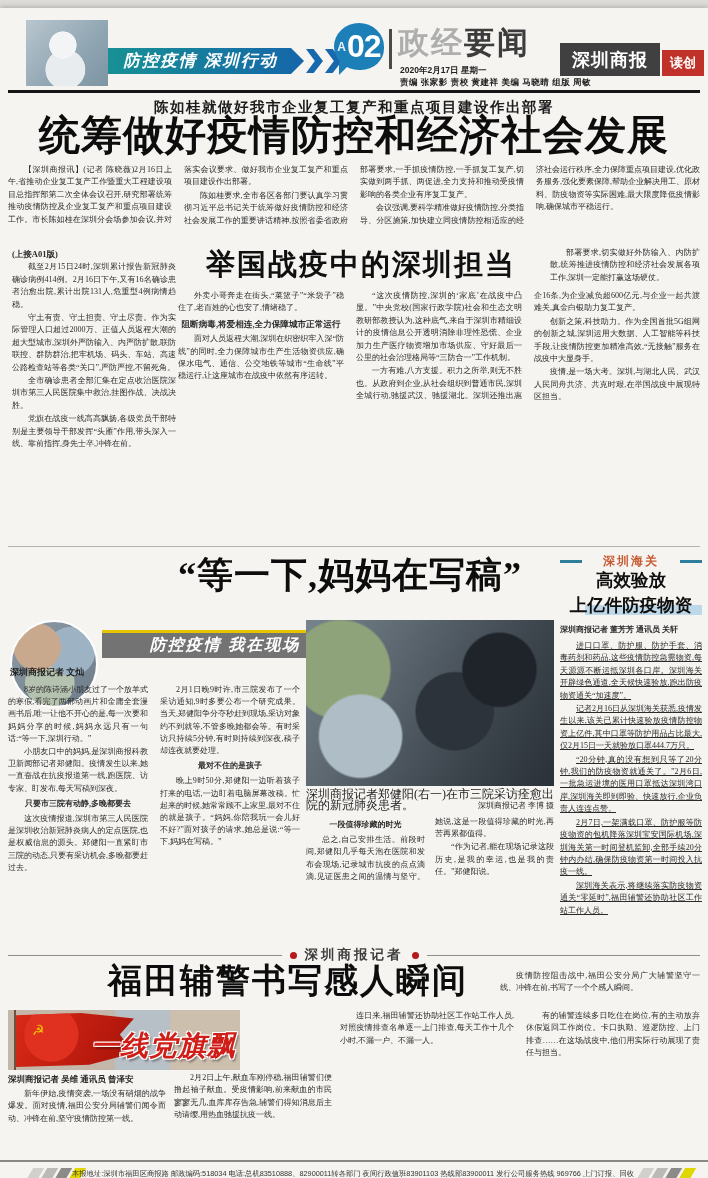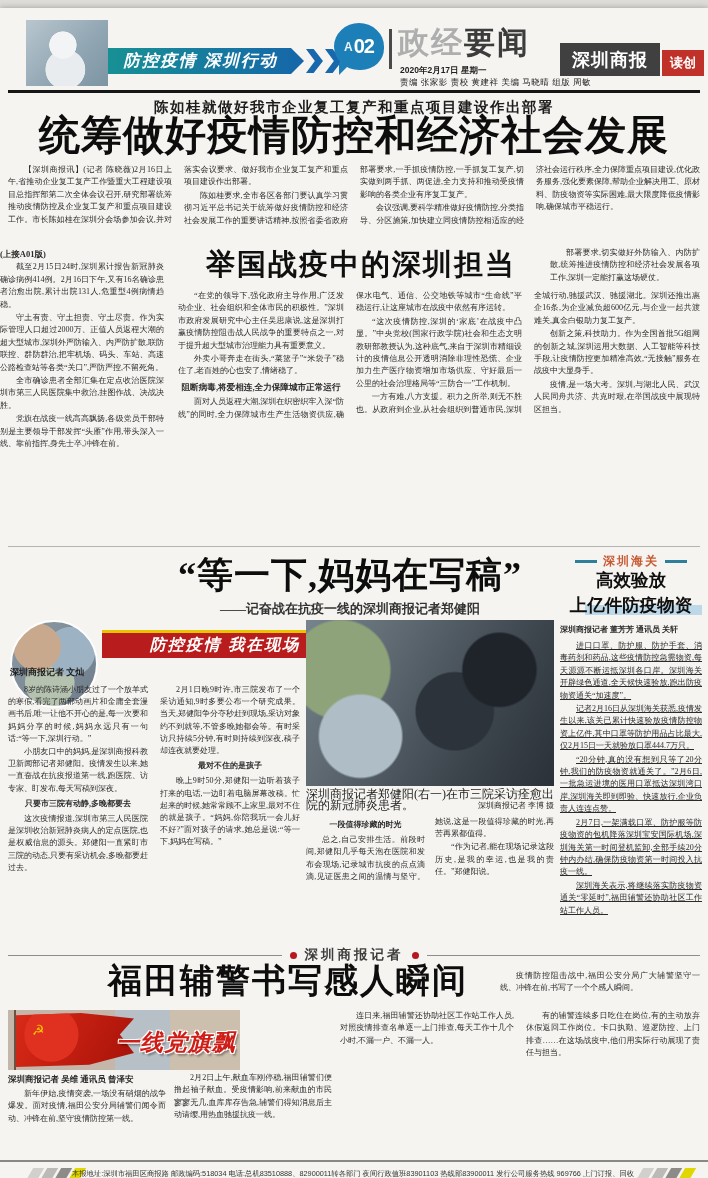--- a/index.html
+++ b/index.html
@@ -22,83 +22,83 @@
      display:flex;align-items:center;justify-content:flex-end;padding-right:26px;}
   .ribbon span{color:#fff;font-weight:900;font-style:italic;font-size:16.5px;letter-spacing:2px;}
   .chev{width:17px;height:24px;background:#1868ae;display:inline-block;margin-right:2px;
      clip-path:polygon(0 0,45% 0,100% 50%,45% 100%,0 100%,52% 50%);}
   .chevwrap{left:306px;top:41px;}
   .badge02{left:334px;top:15px;width:50px;height:47px;background:#1c7fb8;border-radius:50% 50% 46% 50%;
      display:flex;align-items:center;justify-content:center;color:#fff;}
   .badge02:after{content:"";position:absolute;left:5px;bottom:-5px;width:0;height:0;
      border-left:12px solid #1c7fb8;border-bottom:12px solid transparent;}
   .badge02 .a{font-size:12px;font-weight:700;margin-right:1px;opacity:.9;}
-  .badge02 .n{font-size:20px;font-weight:900;letter-spacing:-1px;}
+  .badge02 .n{font-size:32px;font-weight:900;letter-spacing:-1px;}
   .vbar{left:389px;top:21px;width:3px;height:40px;background:#4a4a4a;}
   .secttl{left:398px;top:18px;font-size:31px;line-height:34px;white-space:nowrap;}
   .secttl .lt{color:#aeaeae;font-weight:600;letter-spacing:2px;}
   .secttl .bd{color:#3c3c3c;font-weight:900;letter-spacing:2px;}
   .dateline{left:400px;top:57px;font-size:8.5px;font-weight:700;color:#222;}
-  .staffline{left:400px;top:69px;font-size:8.5px;font-weight:400;color:#222;letter-spacing:.5px;}
+  .staffline{left:400px;top:69px;font-size:8.5px;font-weight:700;color:#222;letter-spacing:.5px;}
   .mast-blue{left:560px;top:35px;width:100px;height:33px;background:#404040;color:#fff;
      display:flex;align-items:center;justify-content:center;font-weight:900;font-size:18px;letter-spacing:1px;}
   .mast-red{left:662px;top:42px;width:42px;height:26px;background:#bf3129;color:#fff;
      display:flex;align-items:center;justify-content:center;font-weight:900;font-size:13px;}
   .hrule{left:8px;top:82px;width:692px;height:2.5px;background:#161616;}
 
   
   .kicker1{left:8px;top:90px;width:692px;text-align:center;font-size:14.5px;font-weight:600;
      color:#1d1d1d;letter-spacing:1.5px;}
   .head1{left:4px;top:104px;width:700px;text-align:center;font-size:41px;font-weight:900;
      color:#0d0d0d;letter-spacing:1px;line-height:46px;}
   .bodycols{font-size:8px;line-height:12.4px;text-align:justify;color:#2b2b2b;}
   .bodycols p{margin:0 0 1px;text-indent:2em;}
   .body1{left:8px;top:156px;width:692px;height:80px;column-count:4;column-gap:12px;overflow:hidden;}
 
   
-  .leftcol2{left:0;top:240px;width:164px;height:296px;overflow:hidden;}
+  .leftcol2{left:12px;top:240px;width:164px;height:296px;overflow:hidden;}
   .contmark{font-size:8.5px;font-weight:700;margin:0 0 2px;text-indent:0 !important;}
   .head2{left:178px;top:236px;width:366px;height:40px;text-align:center;font-size:29px;
      font-weight:900;color:#101010;letter-spacing:2px;line-height:40px;}
   .sidenote2{left:550px;top:239px;width:150px;height:38px;overflow:hidden;}
   .body2{left:178px;top:282px;width:522px;height:254px;column-count:3;column-gap:12px;overflow:hidden;}
   .xhead{font-weight:900;text-align:center;text-indent:0 !important;font-size:8.6px;margin:3px 0 !important;}
 
   
   .divider{left:8px;top:538px;width:692px;height:1px;background:#b5b3af;}
   .head3{left:30px;top:543px;width:640px;text-align:center;font-size:36px;font-weight:900;
      color:#0d0d0d;letter-spacing:1px;}
   .sub3{left:30px;top:592px;width:640px;text-align:center;font-size:13px;font-weight:600;color:#333;}
   .bluebar{left:585px;top:597px;width:117px;height:10px;background:#bdd8e9;}
   .collage{left:10px;top:612px;width:88px;height:88px;border-radius:50%;border:2px solid #fff;
      background:
        radial-gradient(circle at 30% 30%, #c9a98d 0 28%, rgba(0,0,0,0) 29%),
        radial-gradient(circle at 70% 35%, #9db3c4 0 30%, rgba(0,0,0,0) 31%),
        radial-gradient(circle at 45% 72%, #b6c2b0 0 32%, rgba(0,0,0,0) 33%),
        linear-gradient(135deg,#8d9aa6,#6e7d8a);}
-  .scene-badge{left:102px;top:622px;width:246px;height:28px;background:#b91c1c;border-top:3px solid #e8c400;
+  .scene-badge{left:102px;top:622px;width:246px;height:28px;background:#737373;border-top:3px solid #e8c400;
      display:flex;align-items:center;justify-content:center;}
   .scene-badge span{color:#fff;font-weight:900;font-style:italic;font-size:16px;letter-spacing:2px;}
   .byline{font-size:9px;font-weight:700;color:#1e1e1e;}
   .fbyline{left:10px;top:658px;}
   .featL{left:8px;top:676px;width:292px;height:258px;column-count:2;column-gap:12px;overflow:hidden;}
   .featL p,.featR p{font-size:8px;line-height:12.2px;}
   .fphoto{left:306px;top:612px;width:248px;height:166px;
      background:
        radial-gradient(circle at 78% 30%, #1f242a 0 16%, rgba(0,0,0,0) 17%),
        radial-gradient(circle at 60% 55%, #2c333b 0 22%, rgba(0,0,0,0) 23%),
        radial-gradient(circle at 22% 70%, #aebdc6 0 18%, rgba(0,0,0,0) 19%),
        radial-gradient(circle at 14% 30%, #8fa37a 0 20%, rgba(0,0,0,0) 21%),
        linear-gradient(120deg,#77848d,#3c444c 70%,#2a3138);}
   .caption{left:306px;top:781px;width:248px;font-size:12px;line-height:11px;text-align:justify;color:#1f1f1f;}
   .credit{left:306px;top:792px;width:248px;font-size:8px;text-align:right;color:#1f1f1f;}
   .featR{left:306px;top:808px;width:248px;height:126px;column-count:2;column-gap:10px;overflow:hidden;}
 
   
-  .cust-kick{left:560px;top:545px;width:142px;display:flex;align-items:center;justify-content:center;gap:6px;}
+  .cust-kick{left:560px;top:545px;width:142px;display:flex;align-items:center;justify-content:space-between;gap:6px;}
   .cust-kick .dash{width:22px;height:3px;background:#2e7f9c;}
   .cust-kick .t{color:#c85a33;font-size:12px;font-weight:700;letter-spacing:2px;}
   .cust-head{left:560px;top:560px;width:142px;text-align:center;font-size:17.5px;font-weight:900;
      line-height:25px;color:#0f0f0f;}
   .cust-byline{left:560px;top:616px;width:142px;font-size:8px;font-weight:700;}
   .cust-body{left:560px;top:632px;width:142px;height:302px;overflow:hidden;text-decoration:underline;}
 
   
   .fkick{left:8px;top:938px;width:692px;display:flex;align-items:center;gap:8px;}
   .fkick .ln{flex:1;height:1px;background:#8f8d89;}
@@ -108,21 +108,21 @@
      color:#0d0d0d;letter-spacing:2px;}
   .fintro{left:500px;top:962px;width:200px;height:38px;overflow:hidden;}
   .flagbanner{left:8px;top:1002px;width:232px;height:60px;overflow:hidden;
      background:linear-gradient(90deg,#c4b6a8 0 46%,#b7c0c6 46% 70%,#cdbfae 70%);}
   .flag{position:absolute;left:8px;top:3px;width:118px;height:54px;background:
      radial-gradient(circle at 30% 40%, #e03020 0 30%, rgba(0,0,0,0) 31%),
      linear-gradient(120deg,#d92a18,#a81208);
      clip-path:polygon(0 4%,55% 0,100% 10%,88% 40%,100% 74%,62% 96%,0 100%);}
   .flag-emblem{position:absolute;left:24px;top:12px;color:#f4c400;font-size:14px;z-index:3;}
   .flag-pole{position:absolute;left:6px;top:0;width:2px;height:60px;background:#6e5240;}
-  .flagtitle{position:absolute;right:4px;top:17px;font-size:23px;font-weight:900;font-style:italic;
+  .flagtitle{position:absolute;right:4px;top:17px;font-size:28px;font-weight:900;font-style:italic;
      color:#cf1d17;letter-spacing:1px;
      text-shadow:-1px -1px 0 #fff,1px -1px 0 #fff,-1px 1px 0 #fff,1px 1px 0 #fff,2px 3px 2px rgba(0,0,0,.35);}
   .futbyline{left:8px;top:1066px;font-size:8.5px;font-weight:700;}
   .futc1{left:8px;top:1080px;width:158px;height:64px;overflow:hidden;}
   .futc2{left:174px;top:1064px;width:158px;height:80px;overflow:hidden;}
   .futc34{left:340px;top:1002px;width:360px;height:142px;column-count:2;column-gap:12px;overflow:hidden;}
 
   
   .frule{left:0;top:1152px;width:708px;height:1.5px;background:#8a8884;}
   .slashes{top:1160px;display:flex;gap:3px;}
@@ -174,33 +174,31 @@
     <p>截至2月15日24时,深圳累计报告新冠肺炎确诊病例414例。2月16日下午,又有16名确诊患者治愈出院,累计出院131人,危重型4例病情趋稳。</p>
     <p>守土有责、守土担责、守土尽责。作为实际管理人口超过2000万、正值人员返程大潮的超大型城市,深圳外严防输入、内严防扩散,联防联控、群防群治,把牢机场、码头、车站、高速公路检查站等各类“关口”,严防严控,不留死角。</p>
     <p>全市确诊患者全部汇集在定点收治医院深圳市第三人民医院集中救治,挂图作战、决战决胜。</p>
     <p>党旗在战疫一线高高飘扬,各级党员干部特别是主要领导干部发挥“头雁”作用,带头深入一线、靠前指挥,身先士卒,冲锋在前。</p>
   </div>
   <div class="abs head2">举国战疫中的深圳担当</div>
   <div class="abs sidenote2 bodycols">
     <p>部署要求,切实做好外防输入、内防扩散,统筹推进疫情防控和经济社会发展各项工作,深圳一定能打赢这场硬仗。</p>
   </div>
   <div class="abs body2 bodycols">
-    <p>“在党的领导下,强化政府主导作用,广泛发动企业、社会组织和全体市民的积极性。”深圳市政府发展研究中心主任吴思康说,这是深圳打赢疫情防控阻击战人民战争的重要特点之一,对于提升超大型城市治理能力具有重要意义。</p>
     <p>外卖小哥奔走在街头,“菜篮子”“米袋子”稳住了,老百姓的心也安了,情绪稳了。</p>
     <p class="xhead">阻断病毒,将爱相连,全力保障城市正常运行</p>
     <p>面对人员返程大潮,深圳在织密织牢入深“防线”的同时,全力保障城市生产生活物资供应,确保水电气、通信、公交地铁等城市“生命线”平稳运行,让这座城市在战疫中依然有序运转。</p>
     <p>“这次疫情防控,深圳的‘家底’在战疫中凸显。”中央党校(国家行政学院)社会和生态文明教研部教授认为,这种底气,来自于深圳市精细设计的疫情信息公开透明消除非理性恐慌、企业加力生产医疗物资增加市场供应、守好最后一公里的社会治理格局等“三防合一”工作机制。</p>
     <p>一方有难,八方支援。积力之所举,则无不胜也。从政府到企业,从社会组织到普通市民,深圳全城行动,驰援武汉、驰援湖北。深圳还推出惠企16条,为企业减负超600亿元,与企业一起共渡难关,真金白银助力复工复产。</p>
     <p>创新之策,科技助力。作为全国首批5G组网的创新之城,深圳运用大数据、人工智能等科技手段,让疫情防控更加精准高效,“无接触”服务在战疫中大显身手。</p>
     <p>疫情,是一场大考。深圳,与湖北人民、武汉人民同舟共济、共克时艰,在举国战疫中展现特区担当。</p>
   </div>
 
   <div class="abs divider"></div>
   <div class="abs head3">“等一下,妈妈在写稿”</div>
-  <div class="abs sub3">——记奋战在抗疫一线的深圳商报记者郑健阳</div>
   <div class="abs bluebar"></div>
   <div class="abs collage"></div>
   <div class="abs scene-badge sans">
     <span>防控疫情 我在现场</span>
   </div>
   <div class="abs byline fbyline">深圳商报记者 文灿</div>
   <div class="abs featL bodycols">
     <p>8岁的陈诗涵小朋友过了一个放羊式的寒假,看完了两部动画片和金庸全套漫画书后,唯一让他不开心的是,每一次要和妈妈分享的时候,妈妈永远只有一句话:“等一下,深圳行动。”</p>
     <p>小朋友口中的妈妈,是深圳商报科教卫新闻部记者郑健阳。疫情发生以来,她一直奋战在抗疫报道第一线,跑医院、访专家、盯发布,每天写稿到深夜。</p>
     <p class="xhead">只要市三院有动静,多晚都要去</p>

